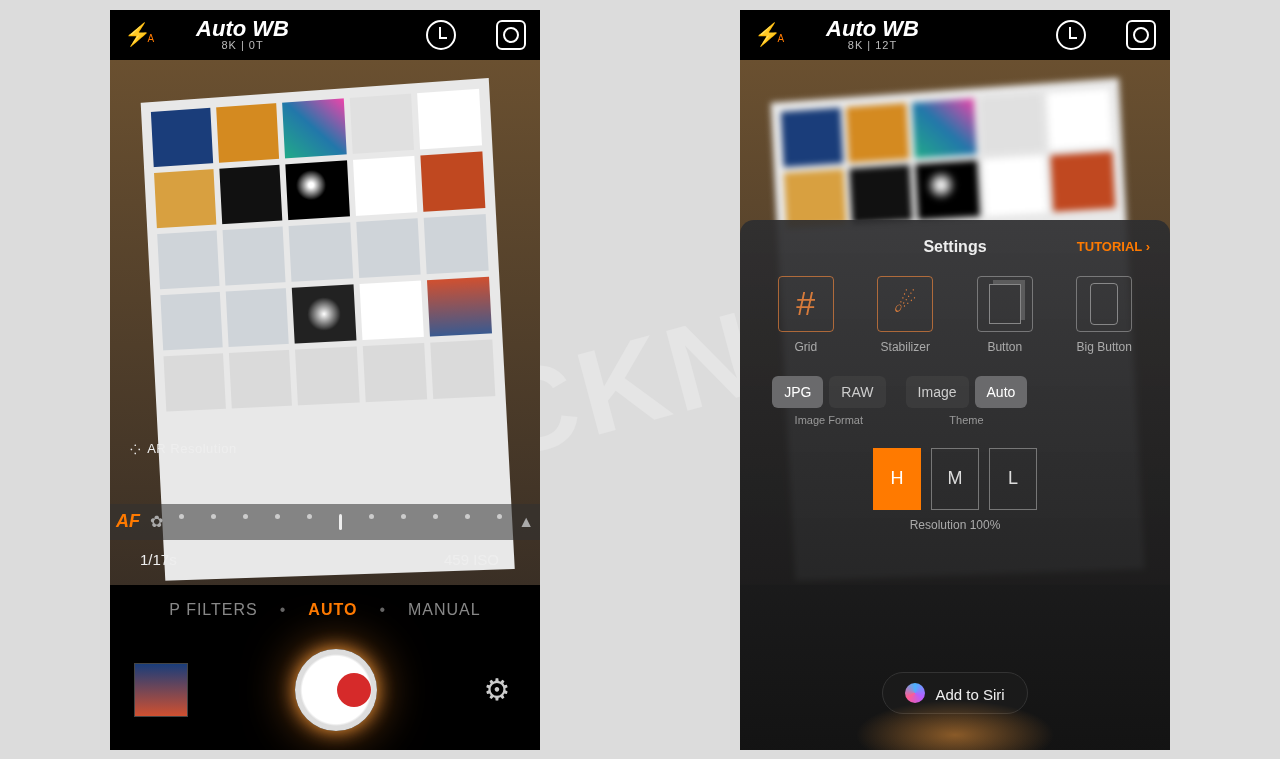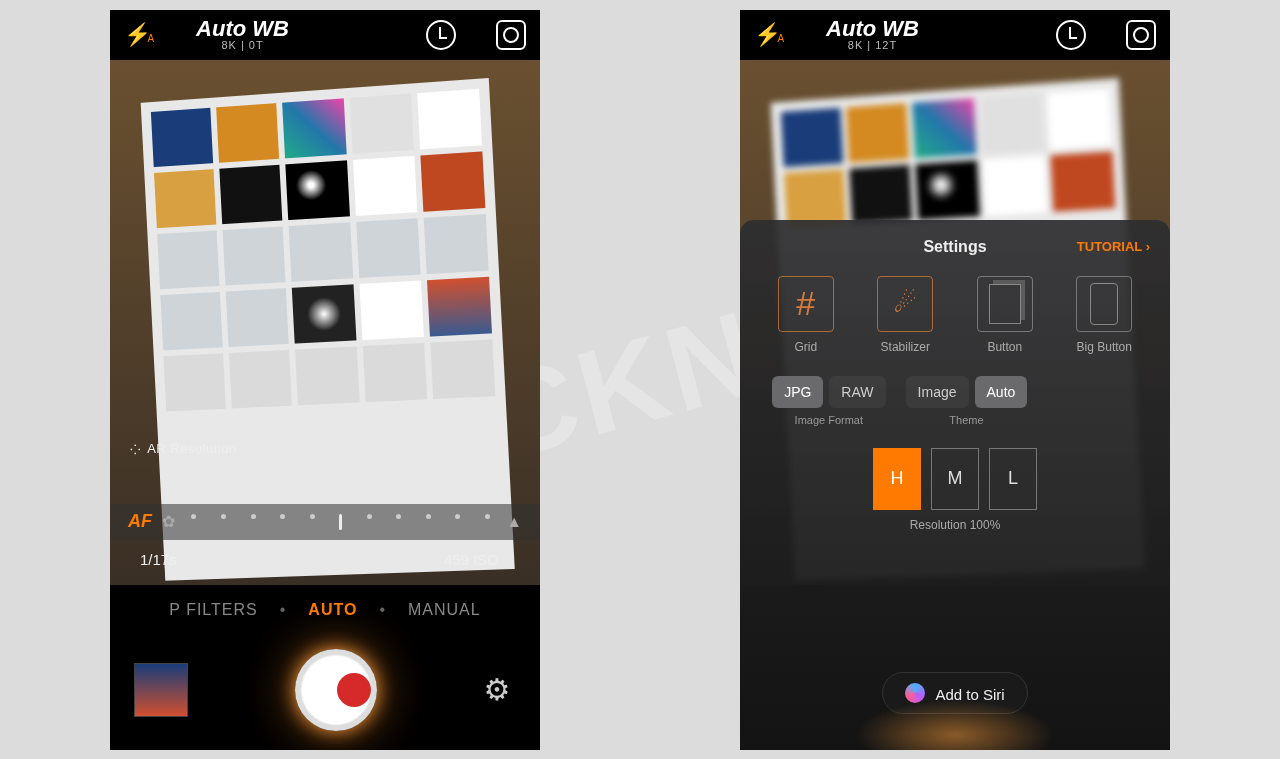--- a/index.html
+++ b/index.html
@@ -104,21 +104,21 @@
   .ar-dots::before { content: '⁘'; }
   
   .focus-strip {
     position: absolute;
     bottom: 210px;
     left: 0; right: 0;
     height: 36px;
     background: rgba(50,50,50,.55);
     display: flex;
     align-items: center;
-    padding: 0 18px;
+    padding: 0 6px;
     gap: 10px;
   }
   .af { color: #ff7a00; font-weight: 700; font-size: 18px; font-style: italic; }
   .flower { color: #aaa; }
   .dots { flex: 1; display: flex; justify-content: space-between; padding: 0 6px; }
   .dots span { width: 5px; height: 5px; background: #ccc; border-radius: 50%; }
   .dots span.cur { width: 3px; height: 16px; background: #eee; border-radius: 2px; }
   .mountain { color: #aaa; }
   
   .expo-row {

